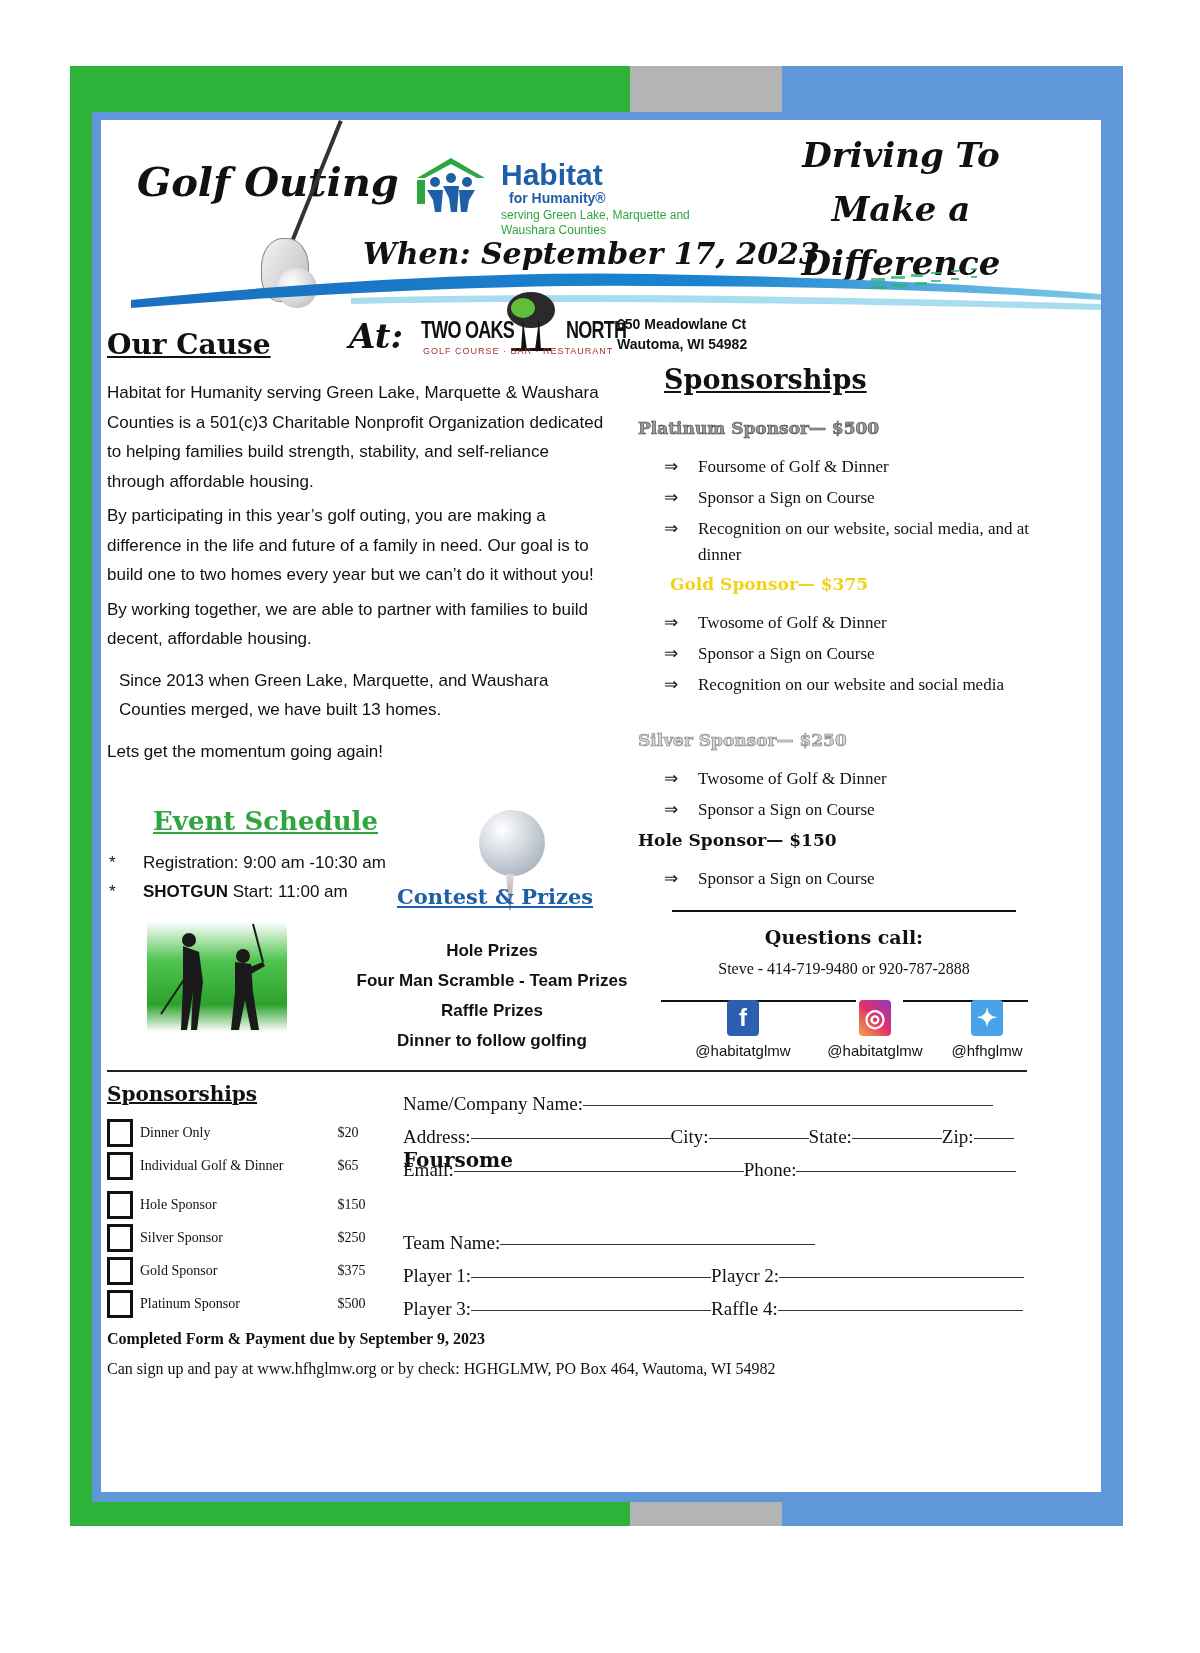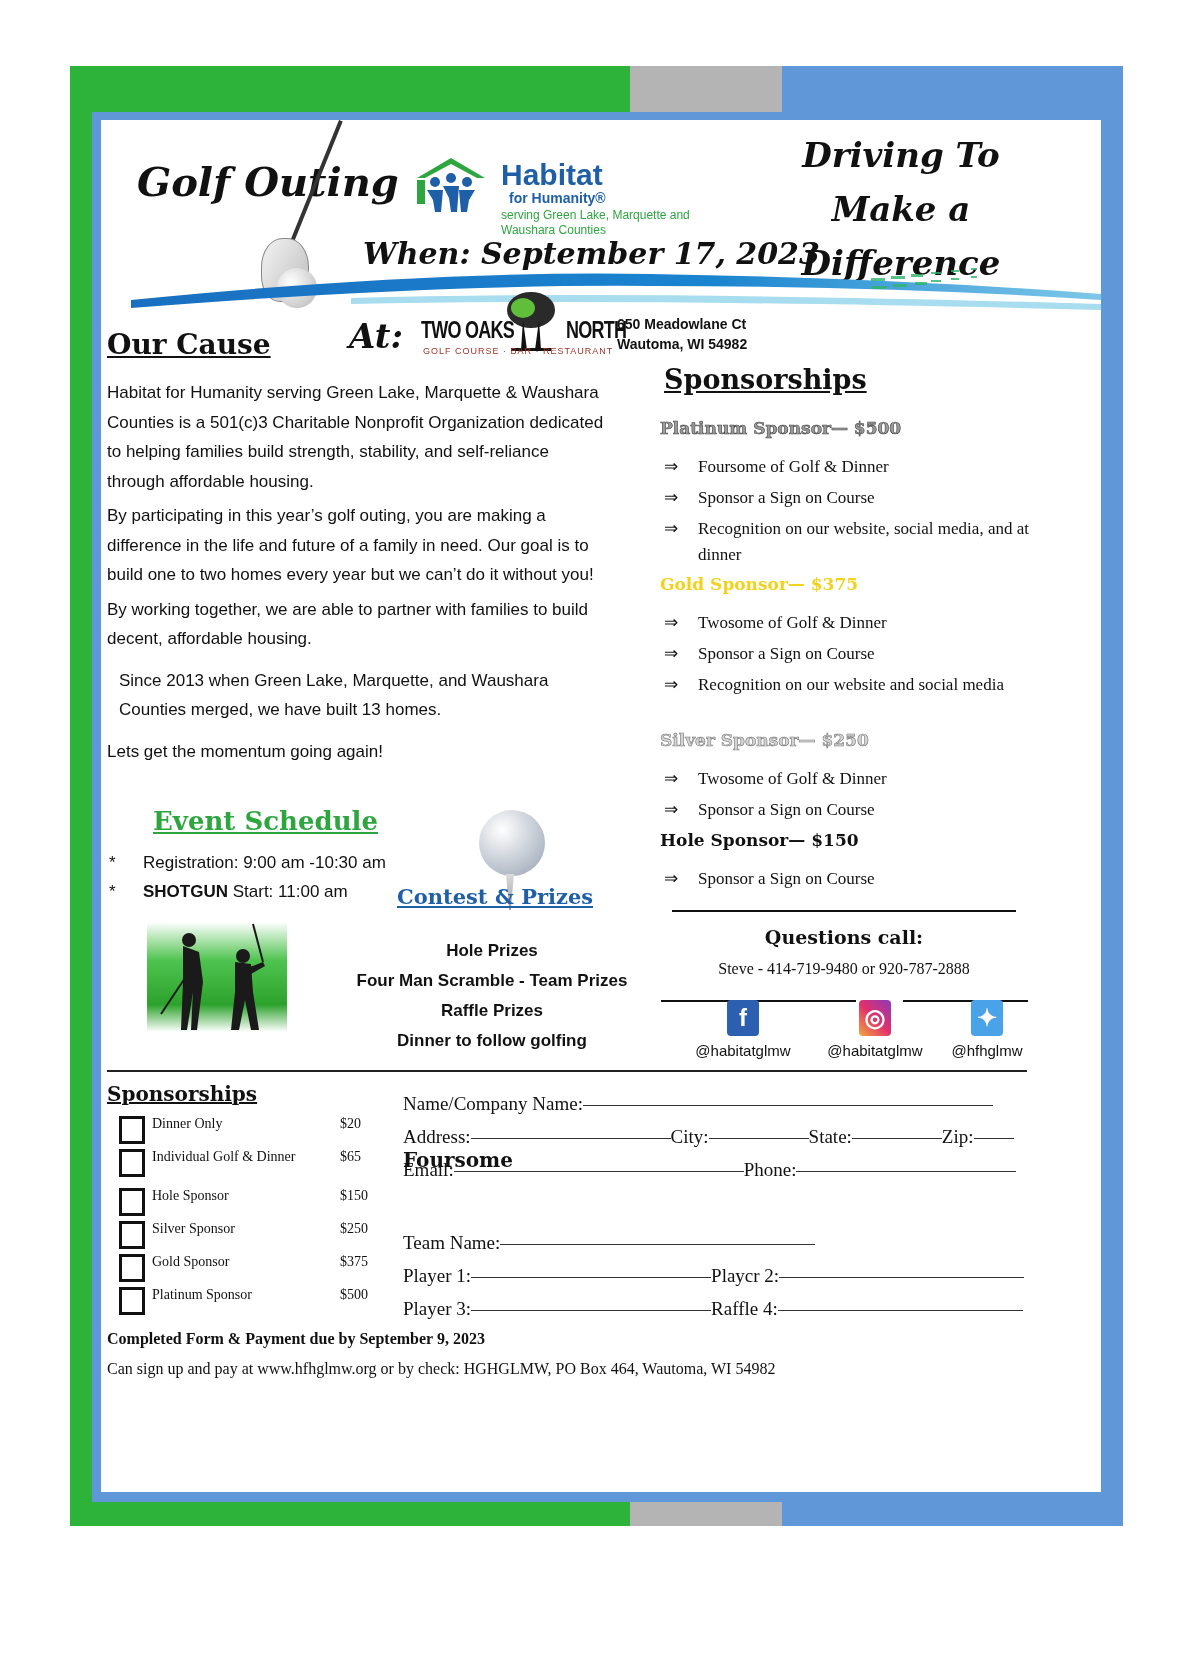--- a/index.html
+++ b/index.html
@@ -47,23 +47,23 @@
   .sched .row { display: flex; }
   .sched .star { width: 34px; }
   .tee-ball { left: 378px; top: 690px; width: 66px; height: 66px; border-radius: 50%; background: radial-gradient(circle at 35% 30%, #ffffff, #a9b3c0 80%); }
   .tee { left: 405px; top: 754px; width: 8px; height: 36px; background: linear-gradient(#dcdcdc,#9a9a9a); clip-path: polygon(0 0,100% 0,60% 100%,40% 100%); }
   .golfers { left: 46px; top: 802px; width: 140px; height: 110px; background: linear-gradient(#ffffff 0%, #4fc34f 35%, #2ca22c 75%, #ffffff 100%); }
   .contest-title { left: 296px; top: 764px; font-size: 21px; font-weight: bold; color: #1f5fa8; text-decoration: underline; font-family: "DejaVu Serif", serif; }
   .contest-list { left: 236px; top: 816px; width: 310px; text-align: center; font-size: 17px; font-weight: bold; line-height: 30px; }
 
   
   .spons-title { left: 563px; top: 244px; font-size: 27px; font-weight: bold; text-decoration: underline; }
-  .tier { left: 559px; font-size: 17px; font-weight: bold; }
+  .tier { left: 537px; font-size: 17px; font-weight: bold; }
   .tier.platinum { top: 298px; color: #9a9a9a; -webkit-text-stroke: 0.6px #444; }
-  .tier.gold { top: 454px; color: #f2d21a; }
+  .tier.gold { top: 454px; color: #f2d21a; margin-left: 32px; }
   .tier.silver { top: 610px; color: #d4d4d4; -webkit-text-stroke: 0.6px #777; }
   .tier.hole { top: 710px; color: #111; }
   .benefits { left: 563px; width: 370px; font-size: 17px; }
   .benefit { display: flex; line-height: 26px; margin-bottom: 5px; }
   .benefit .arrow { width: 34px; flex: none; }
   .b-plat { top: 334px; }
   .b-gold { top: 490px; }
   .b-silver { top: 646px; }
   .b-hole { top: 746px; }
   .rule1 { left: 571px; top: 790px; width: 344px; height: 2px; background: #111; }
@@ -77,21 +77,21 @@
   .fb { background: #2d5fb0; }
   .ig { background: linear-gradient(45deg,#f2a640,#e1306c 50%,#8a3ab9); }
   .tw { background: #4aa3e8; }
 
   
   .main-rule { left: 6px; top: 950px; width: 920px; height: 2px; background: #222; }
 
   
   .form-title { left: 6px; top: 962px; font-size: 20px; font-weight: bold; text-decoration: underline; }
   .form-options { left: 6px; top: 996px; width: 280px; }
-  .opt { display: flex; align-items: flex-start; height: 33px; font-size: 14px; margin-left: 12px; }
+  .opt { display: flex; align-items: center; height: 33px; font-size: 14px; }
   .opt .cb { width: 20px; height: 22px; border: 3px solid #111; margin-right: 7px; flex: none; }
   .opt .label { width: 200px; }
   .opt .price { width: 50px; }
   .form-fields { left: 302px; top: 962px; width: 640px; font-size: 19px; }
   .line { display: flex; align-items: flex-end; height: 33px; }
   .line .lbl { white-space: nowrap; }
   .line .blank { border-bottom: 1px solid #333; height: 16px; margin-bottom: 9px; }
   .foursome { left: 302px; top: 1028px; font-size: 20px; font-weight: bold; }
   .due { left: 6px; top: 1210px; font-size: 16px; font-weight: bold; }
   .pay { left: 6px; top: 1240px; font-size: 16px; }

